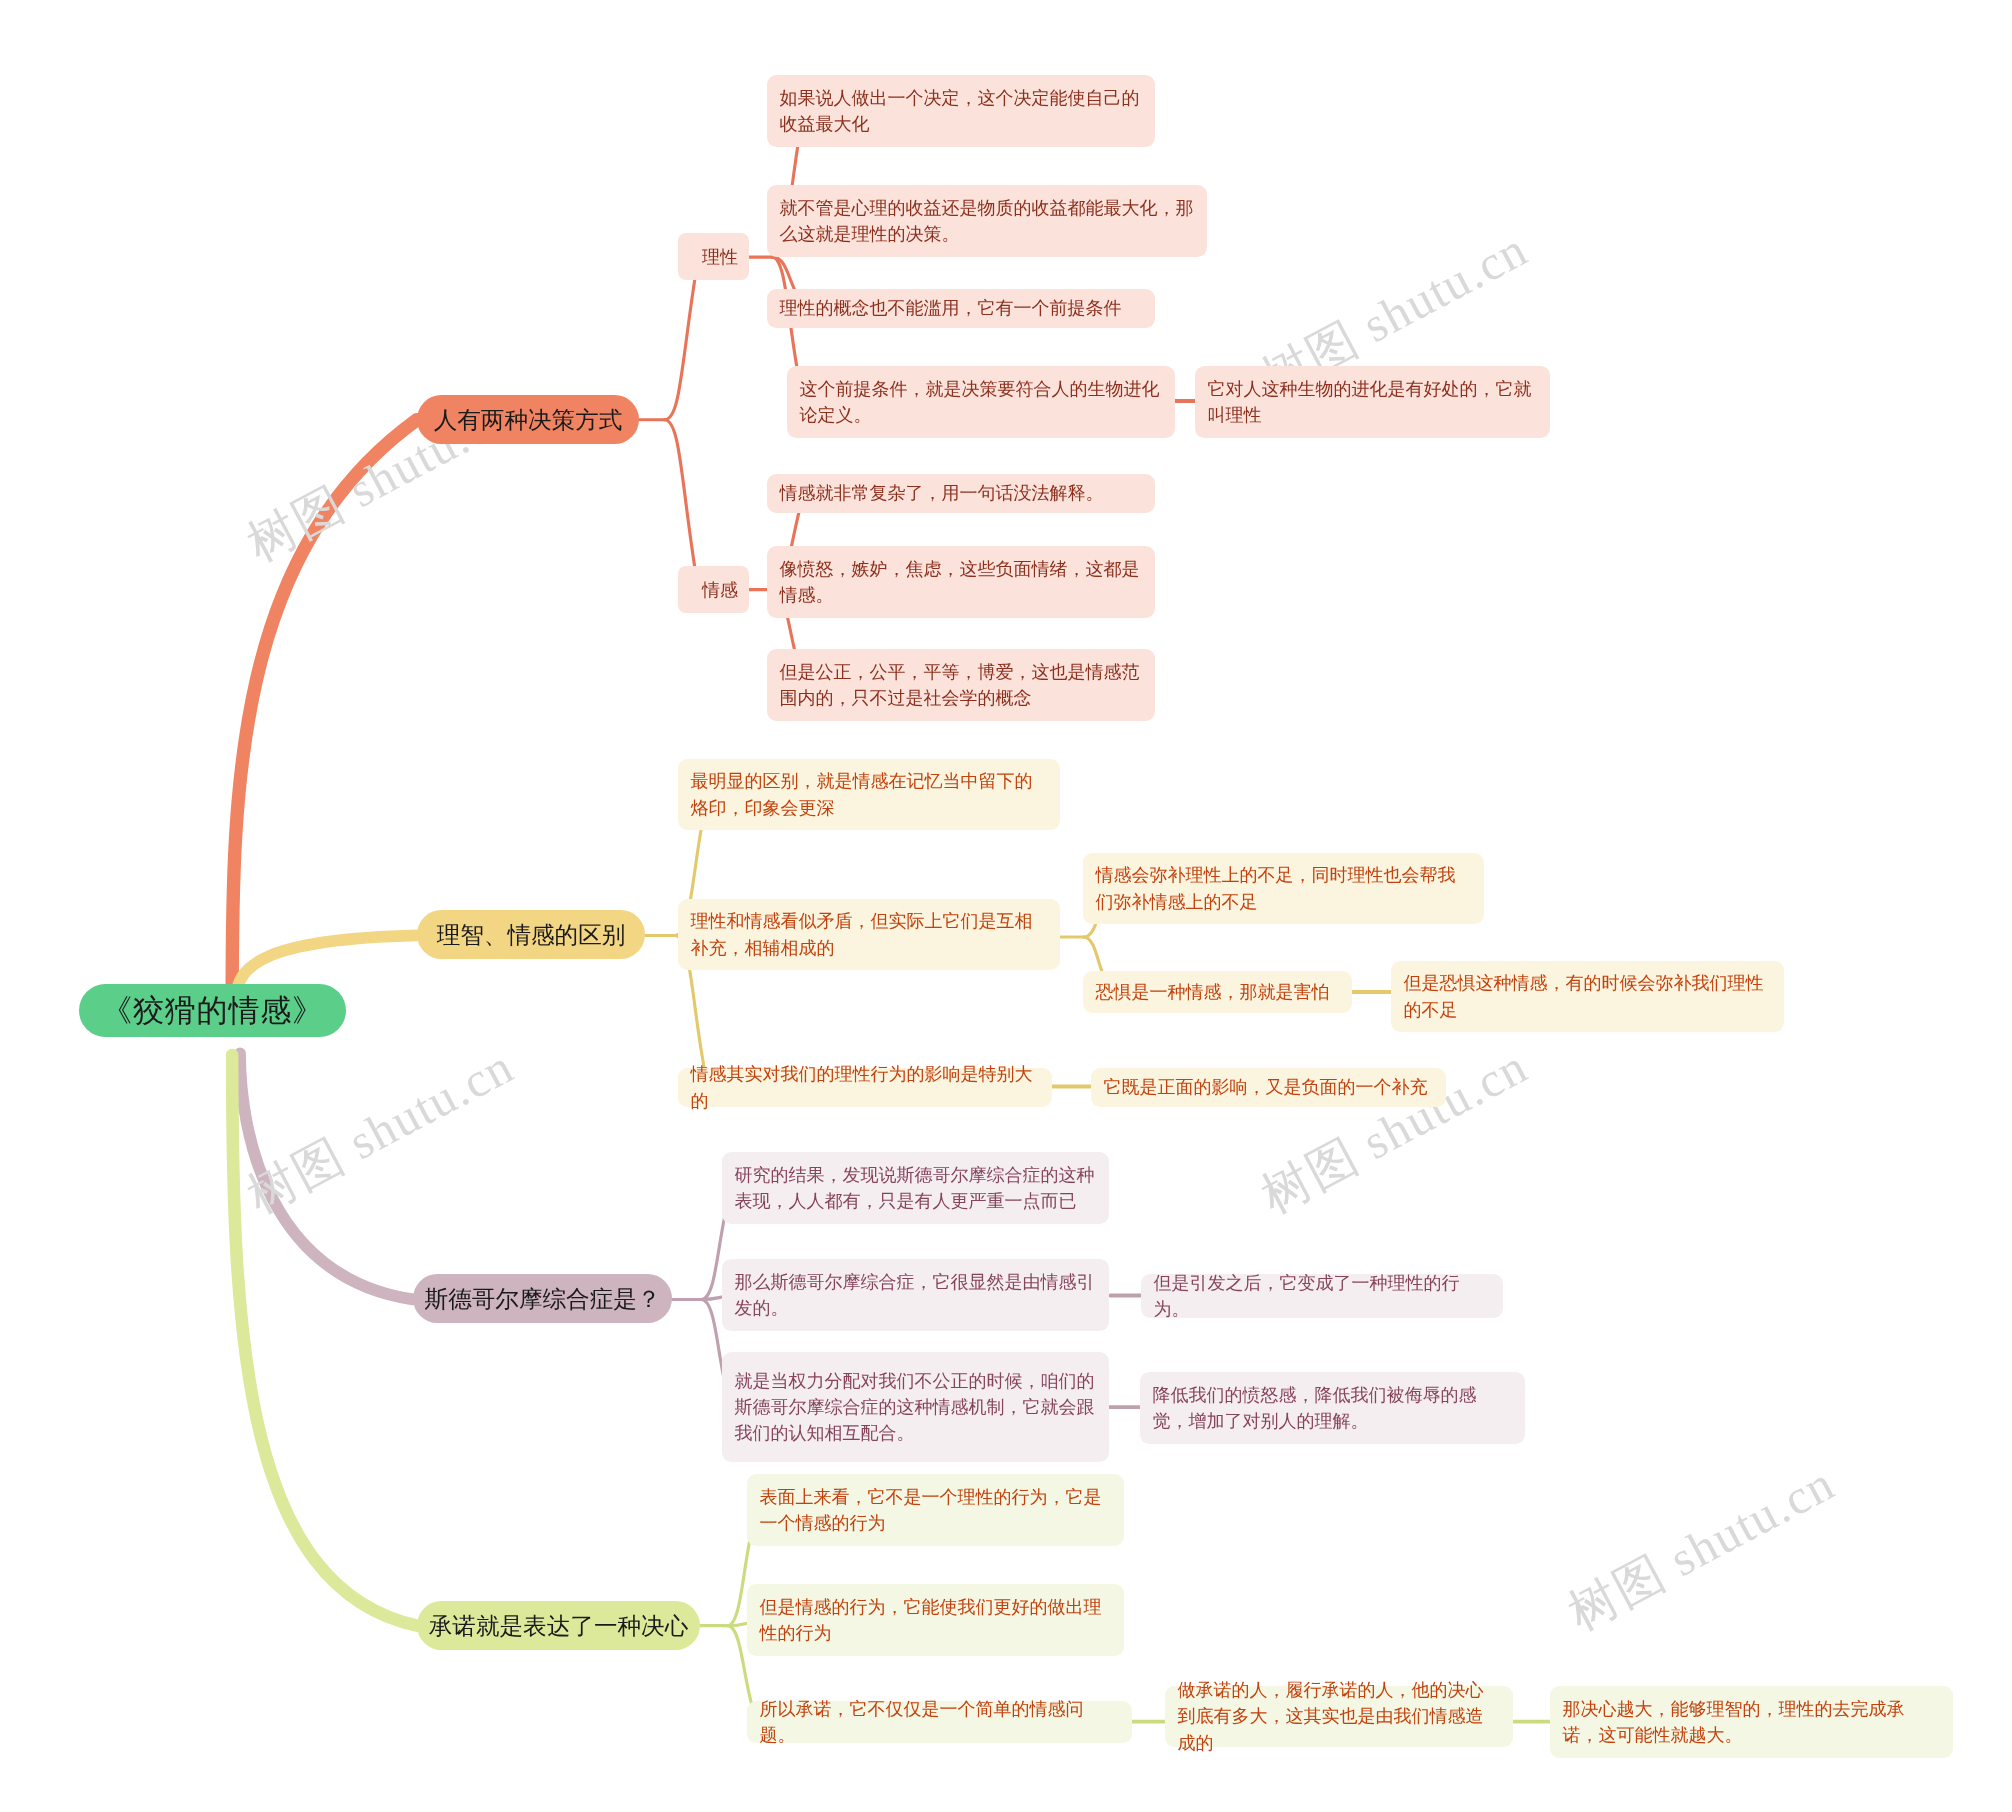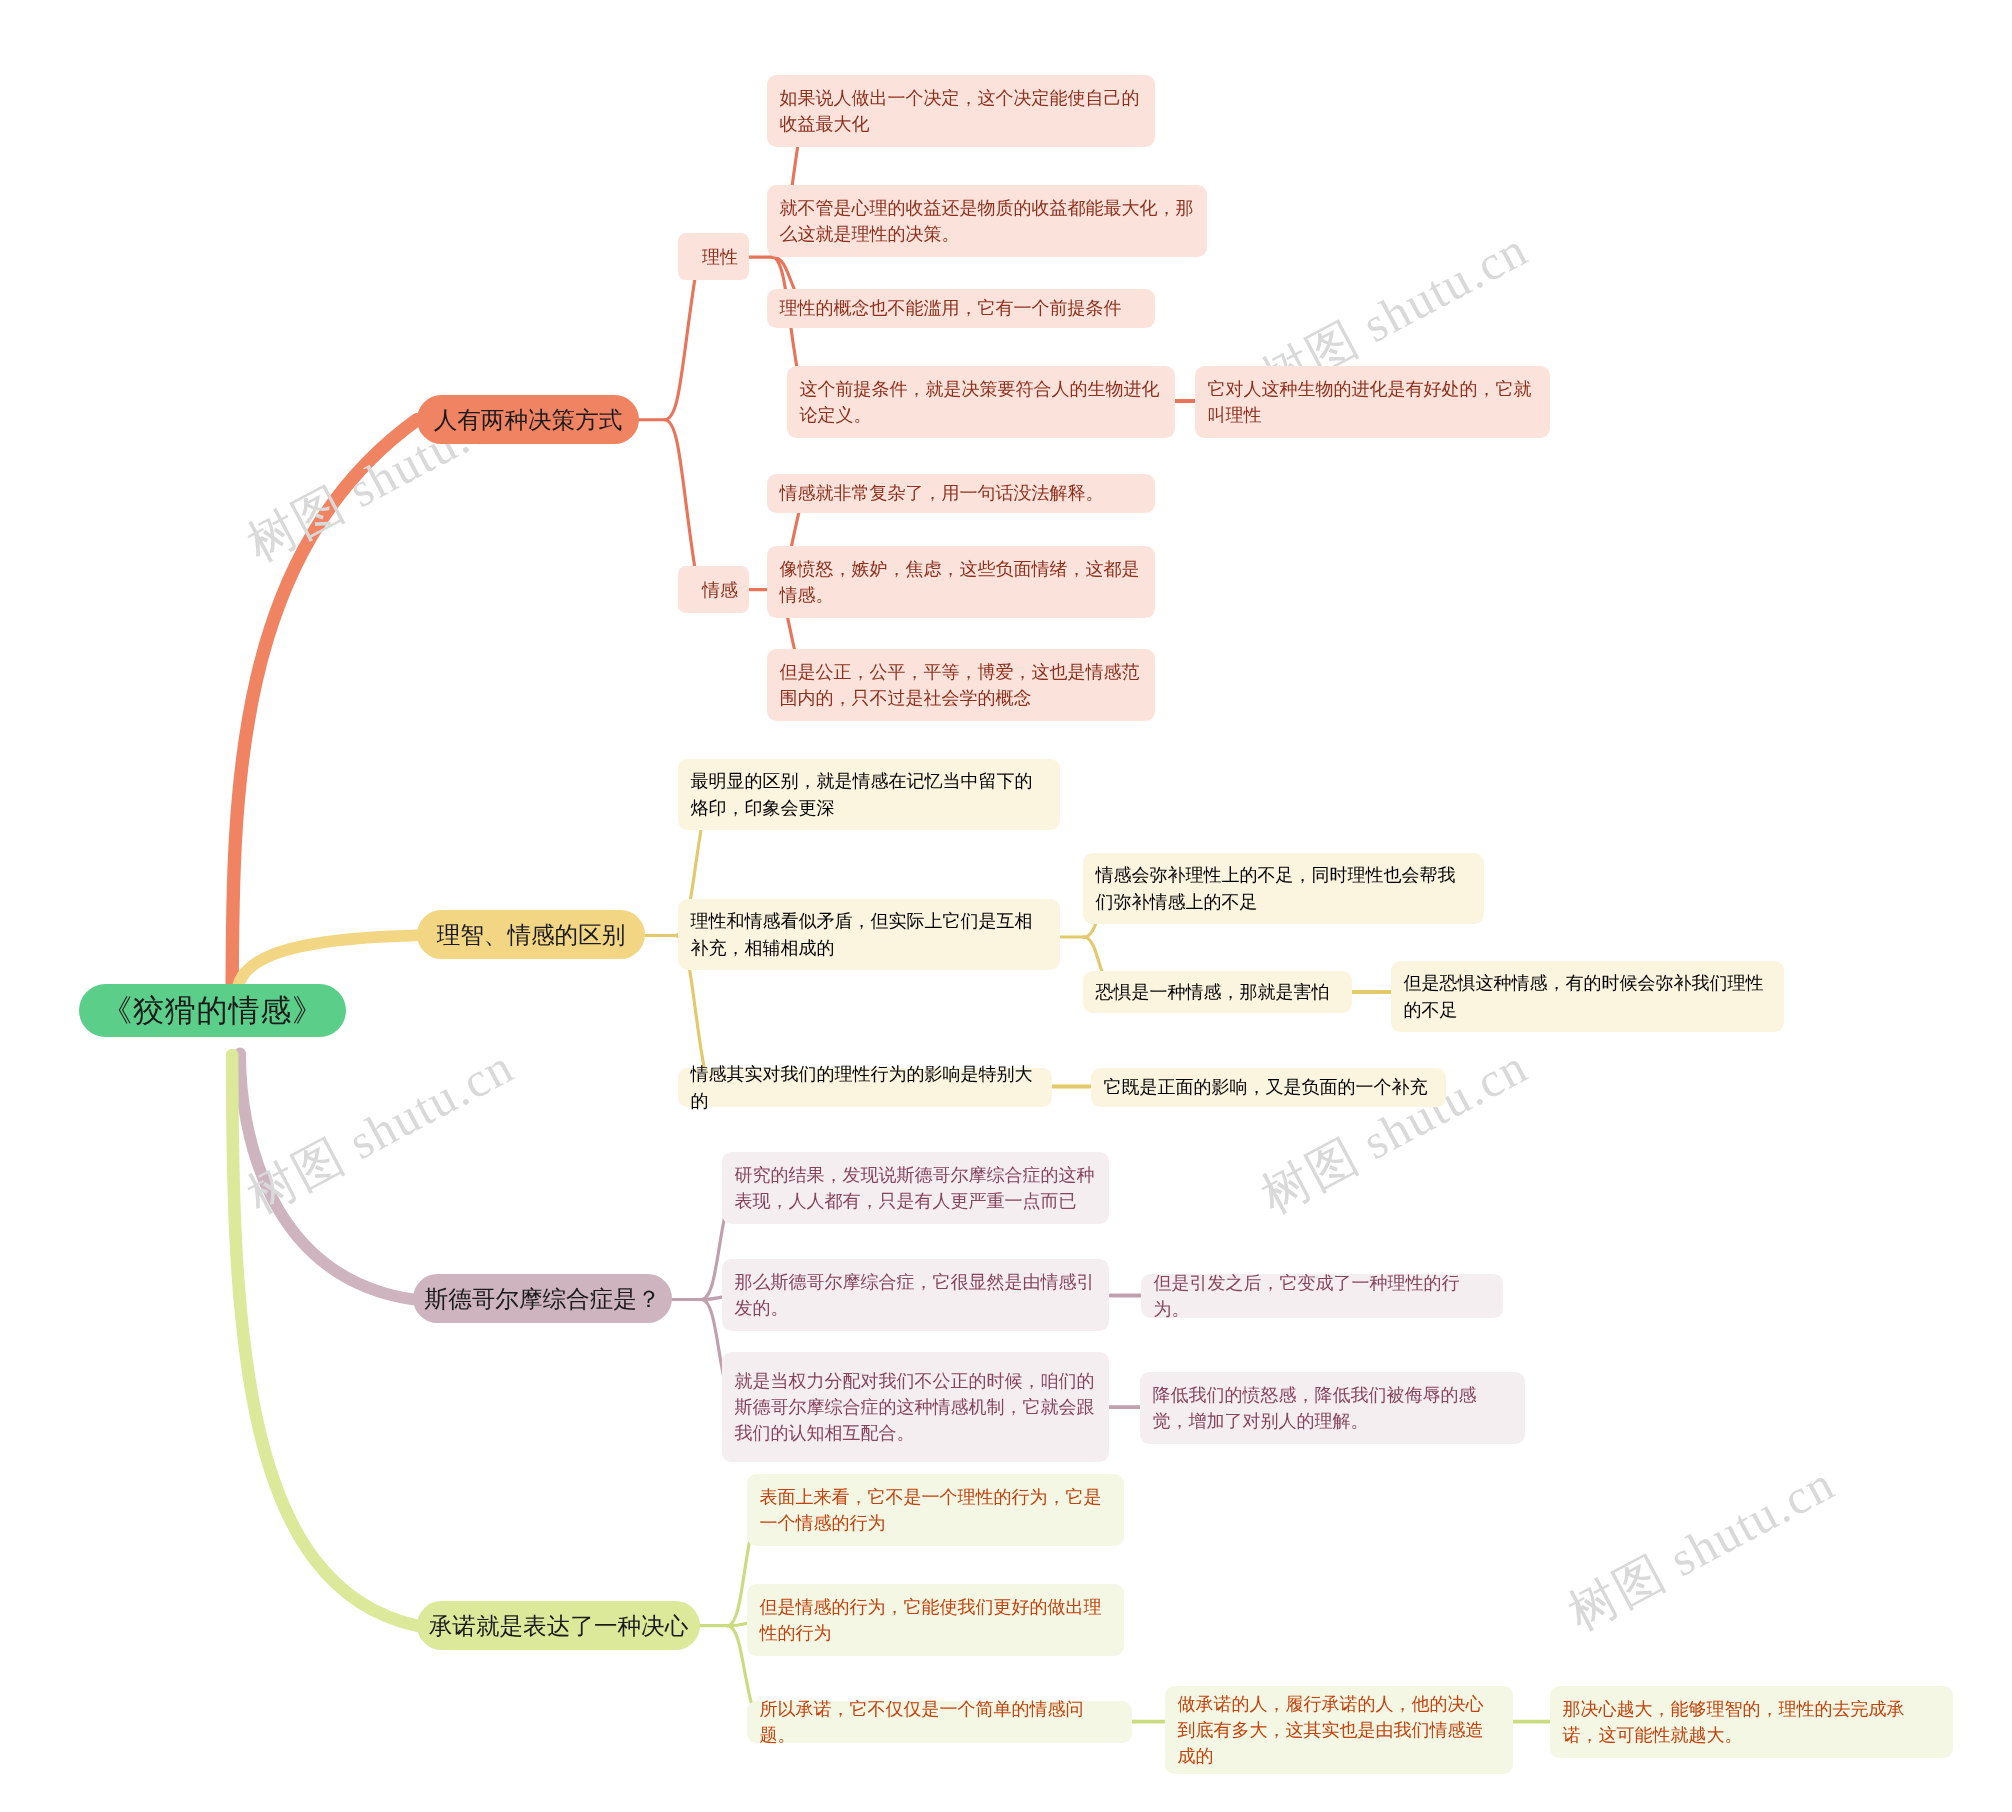--- a/index.html
+++ b/index.html
@@ -73,21 +73,21 @@
   
   .card {
     border-radius: 9.4px;
     font-size: 18px;
     line-height: 1.45;
     padding: 11px 12.6px;
     box-sizing: border-box;
   }
   .card .txt { text-align: left; }
   .c2-orange { background: #FBE3DC; color: #8C2F1C; }
-  .c2-yellow { background: #FBF4DE; color: #000000; }
+  .c2-yellow { background: #FBF4DE; color: #c2410c; }
   .c2-purple { background: #F4EEF0; color: #86435C; }
   .c2-green  { background: #F3F7E3; color: #c2410c; }
 
   
   .chip {
     border-radius: 7.9px;
     font-size: 18px;
     padding: 9.4px 11px;
     justify-content: center;
     text-align: right;
@@ -258,21 +258,21 @@
 
   <div class="node card c2-green" style="left:747px; top:1474px; width:377px; height:72px;">
     <span class="txt">表面上来看，它不是一个理性的行为，它是一个情感的行为</span>
   </div>
   <div class="node card c2-green" style="left:747px; top:1584px; width:377px; height:72px;">
     <span class="txt">但是情感的行为，它能使我们更好的做出理性的行为</span>
   </div>
   <div class="node card c2-green" style="left:747px; top:1701px; width:385px; height:42px;">
     <span class="txt">所以承诺，它不仅仅是一个简单的情感问题。</span>
   </div>
-  <div class="node card c2-green" style="left:1165px; top:1686px; width:348px; height:88px;">
+  <div class="node card c2-green" style="left:1165px; top:1686px; width:348px; height:61px;">
     <span class="txt">做承诺的人，履行承诺的人，他的决心到底有多大，这其实也是由我们情感造成的</span>
   </div>
   <div class="node card c2-green" style="left:1550px; top:1686px; width:403px; height:72px;">
     <span class="txt">那决心越大，能够理智的，理性的去完成承诺，这可能性就越大。</span>
   </div>
 
 </div>
 
 
 </body></html>

